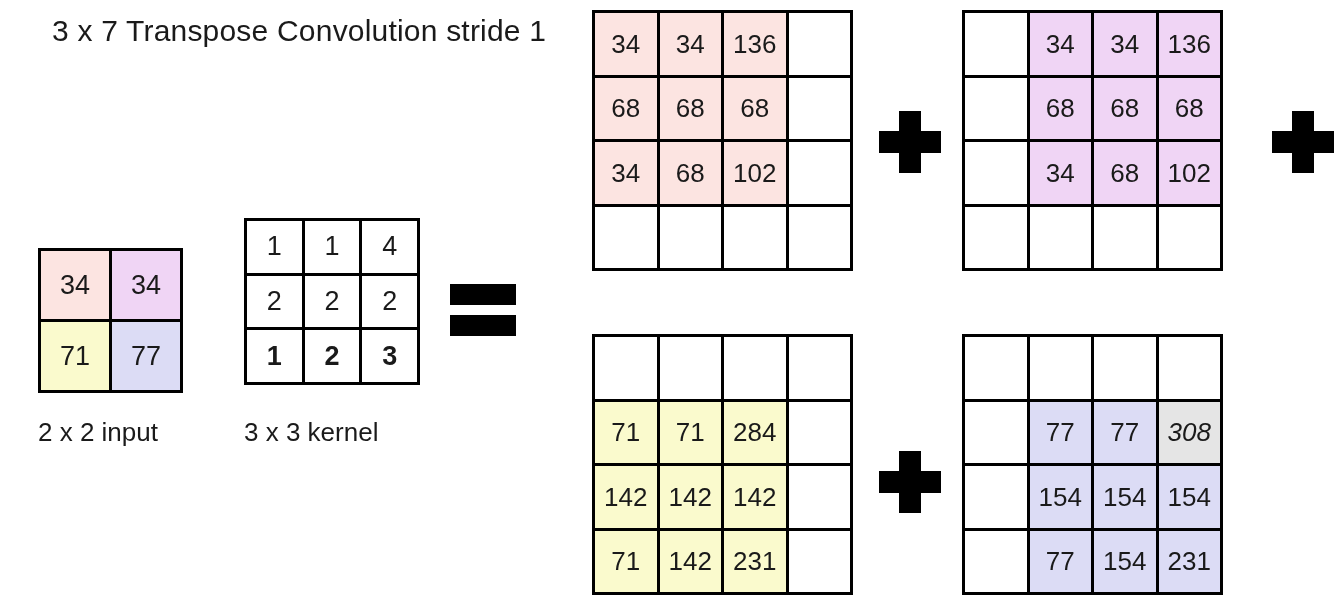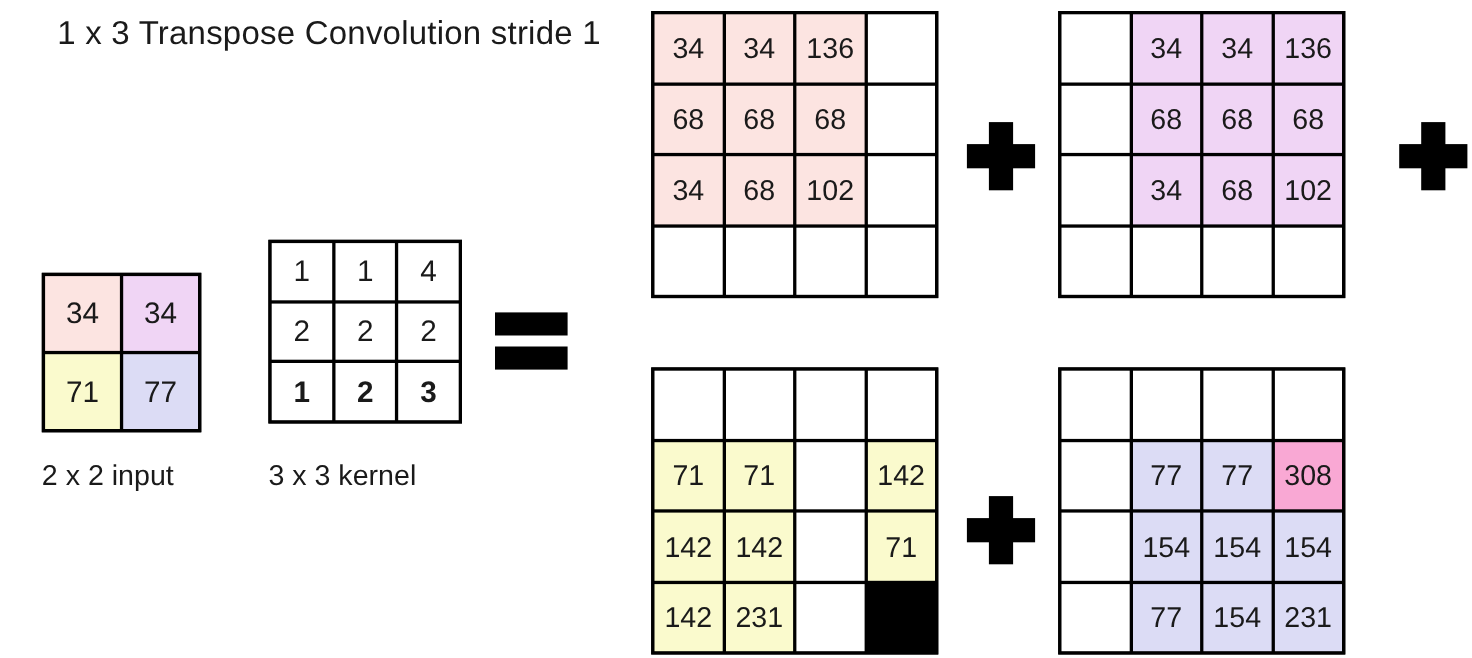--- a/index.html
+++ b/index.html
@@ -123,21 +123,21 @@
   .equals span.bar-top    { top: 0; }
   .equals span.bar-bottom { top: 31px; }
   #equals-sign { left: 450px; top: 284px; }
 
   #caption-input  { left: 38px;  top: 417px; }
   #caption-kernel { left: 244px; top: 417px; }
 </style>
 </head>
 <body>
 
-<div class="title">1 x 3 Transpose Convolution stride 1</div>
+<div class="title">3 x 7 Transpose Convolution stride 1</div>
 
 <div class="matrix" id="input-matrix">
     <div class="cell" style="background: rgb(252, 228, 225);">34</div>
     <div class="cell" style="background: rgb(240, 213, 245);">34</div>
     <div class="cell" style="background: rgb(250, 250, 205);">71</div>
     <div class="cell" style="background: rgb(220, 220, 245);">77</div>
   </div>
 
 <div class="matrix" id="kernel-matrix">
     <div class="cell" style="background: rgb(255, 255, 255);">1</div>
@@ -195,39 +195,40 @@
     <div class="cell" style="background: rgb(255, 255, 255);"></div>
     <div class="cell" style="background: rgb(255, 255, 255);"></div>
   </div>
 <div class="matrix out" id="out-yellow">
     <div class="cell" style="background: rgb(255, 255, 255);"></div>
     <div class="cell" style="background: rgb(255, 255, 255);"></div>
     <div class="cell" style="background: rgb(255, 255, 255);"></div>
     <div class="cell" style="background: rgb(255, 255, 255);"></div>
     <div class="cell" style="background: rgb(250, 250, 205);">71</div>
     <div class="cell" style="background: rgb(250, 250, 205);">71</div>
+    <div class="cell" style="background: rgb(250, 250, 205);">284</div>
     <div class="cell" style="background: rgb(255, 255, 255);"></div>
     <div class="cell" style="background: rgb(250, 250, 205);">142</div>
     <div class="cell" style="background: rgb(250, 250, 205);">142</div>
     <div class="cell" style="background: rgb(250, 250, 205);">142</div>
     <div class="cell" style="background: rgb(255, 255, 255);"></div>
     <div class="cell" style="background: rgb(250, 250, 205);">71</div>
     <div class="cell" style="background: rgb(250, 250, 205);">142</div>
     <div class="cell" style="background: rgb(250, 250, 205);">231</div>
     <div class="cell" style="background: rgb(255, 255, 255);"></div>
   </div>
 <div class="matrix out" id="out-lavender">
     <div class="cell" style="background: rgb(255, 255, 255);"></div>
     <div class="cell" style="background: rgb(255, 255, 255);"></div>
     <div class="cell" style="background: rgb(255, 255, 255);"></div>
     <div class="cell" style="background: rgb(255, 255, 255);"></div>
     <div class="cell" style="background: rgb(255, 255, 255);"></div>
     <div class="cell" style="background: rgb(220, 220, 245);">77</div>
     <div class="cell" style="background: rgb(220, 220, 245);">77</div>
-    <div class="cell" style="background: #f9a8d4;">308</div>
+    <div class="cell" style="background: #e5e5e5; font-style: italic;">308</div>
     <div class="cell" style="background: rgb(255, 255, 255);"></div>
     <div class="cell" style="background: rgb(220, 220, 245);">154</div>
     <div class="cell" style="background: rgb(220, 220, 245);">154</div>
     <div class="cell" style="background: rgb(220, 220, 245);">154</div>
     <div class="cell" style="background: rgb(255, 255, 255);"></div>
     <div class="cell" style="background: rgb(220, 220, 245);">77</div>
     <div class="cell" style="background: rgb(220, 220, 245);">154</div>
     <div class="cell" style="background: rgb(220, 220, 245);">231</div>
   </div>
 

